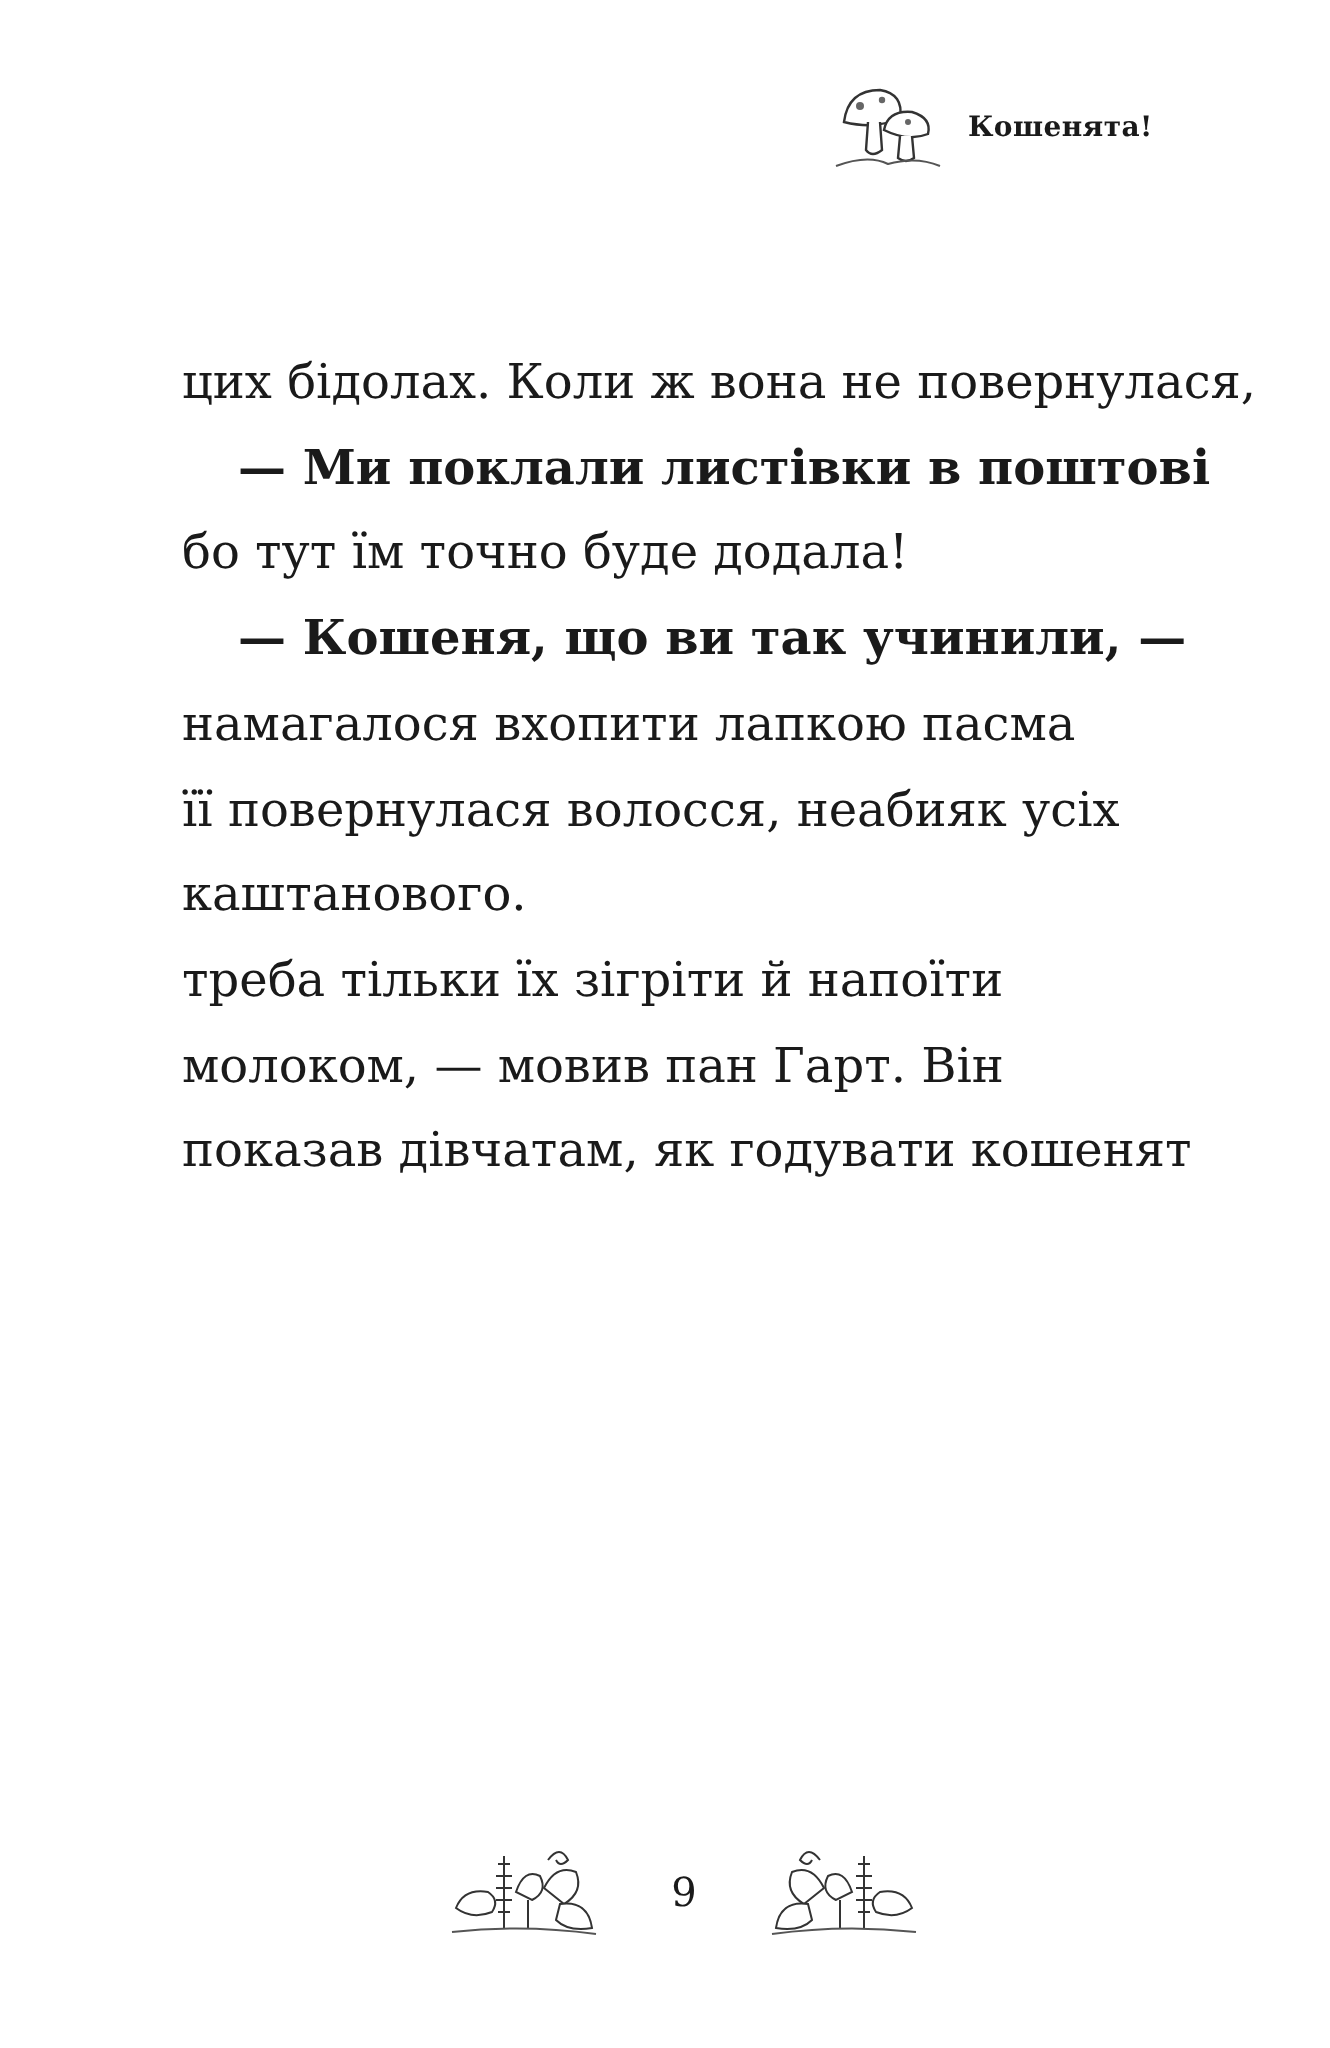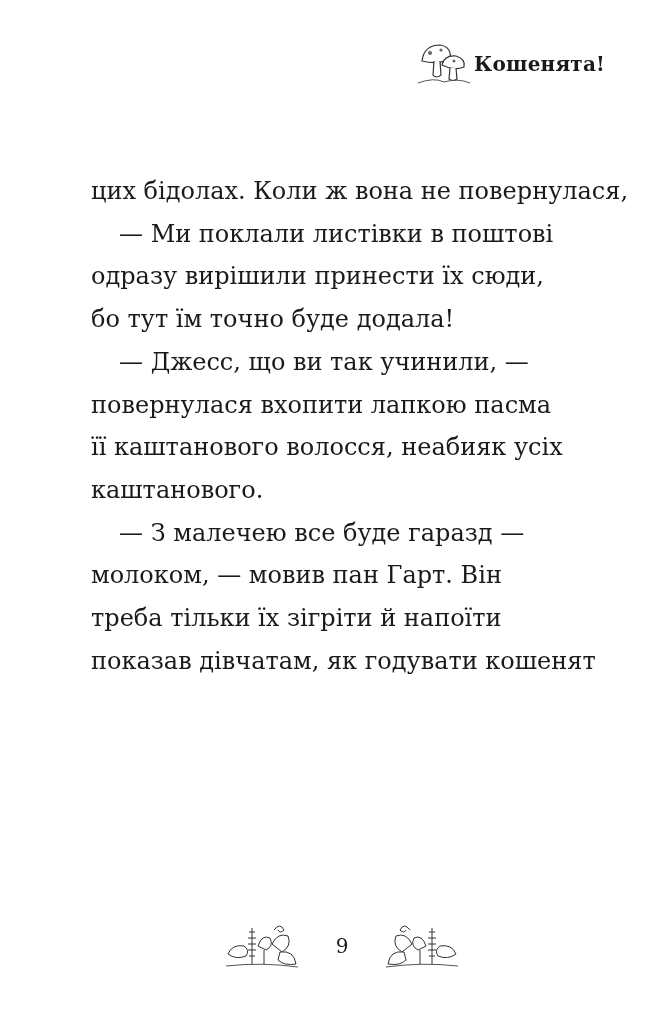--- a/index.html
+++ b/index.html
@@ -1,23 +1,23 @@
 <!DOCTYPE html>
 <html><head>
 <meta charset="utf-8">
 <style>
   html, body { margin:0; padding:0; background:#ffffff; }
   body { width:665px; height:1024px; position:relative; overflow:hidden;
          font-family:"DejaVu Serif", "Liberation Serif", serif; color:#1a1a1a; }
   .header { position:absolute; top:38px; left:414px; height:52px; display:flex; align-items:center; }
   .header svg { width:60px; height:50px; }
-  .header-title { font-family:"DejaVu Serif", serif; font-weight:bold; font-size:20px; margin-left:0; letter-spacing:0.2px; }
+  .header-title { font-family:"DejaVu Serif", serif; font-weight:bold; font-size:14px; margin-left:10px; letter-spacing:0.2px; }
   .body-text { position:absolute; top:147px; left:91px; width:500px; font-size:24px; line-height:42.7px;margin-top:23px; }
   .line { white-space:nowrap; display:block; }
-  .line.indent { padding-left:28px; }
+  .line.indent { padding-left:28px;font-weight:bold; }
   .footer { position:absolute; top:918px; left:222px; width:240px; height:56px; display:flex; align-items:center; justify-content:space-between; }
   .footer svg { width:80px; height:52px; }
   .page-num { font-size:20px; margin:0 16px; }
 </style>
 </head>
 <body>
 
 <div class="header">
   <svg viewBox="0 0 60 50">
     <g fill="#fff" stroke="#333" stroke-width="1.2">
@@ -32,29 +32,27 @@
         <circle cx="40" cy="22" r="1.5"></circle>
     </g>
     <path d="M4 44 Q20 38 30 43 Q44 39 56 44" stroke="#555" fill="none" stroke-width="1"></path>
   </svg>
   <span class="header-title">Кошенята!</span>
 </div>
 
 <div class="body-text">
   <span class="line">цих бідолах. Коли ж вона не повернулася,</span>
   <span class="line indent">— Ми поклали листівки в поштові</span>
-  <span class="line">одразу вирішили принести їх сюди,</span>
   <span class="line">бо тут їм точно буде додала!</span>
-  <span class="line indent">— Джесс, що ви так учинили, —</span>
-  <span class="line">повернулася вхопити лапкою пасма</span>
-  <span class="line">її каштанового волосся, неабияк усіх</span>
+  <span class="line indent">— Кошеня, що ви так учинили, —</span>
+  <span class="line">намагалося вхопити лапкою пасма</span>
+  <span class="line">її повернулася волосся, неабияк усіх</span>
   <span class="line">каштанового.</span>
-  <span class="line indent">— З малечею все буде гаразд —</span>
+  <span class="line">треба тільки їх зігріти й напоїти</span>
   <span class="line">молоком, — мовив пан Гарт. Він</span>
-  <span class="line">треба тільки їх зігріти й напоїти</span>
   <span class="line">показав дівчатам, як годувати кошенят</span>
 </div>
 
 <div class="footer">
   <svg viewBox="0 0 80 52">
     <g fill="#fff" stroke="#333" stroke-width="1">
       <path d="M6 34 Q10 24 22 26 Q28 30 24 36 Q14 40 6 34 Z"></path>
       <path d="M30 44 L30 8 M27 12 L33 12 M26 18 L34 18 M26 24 L34 24 M26 30 L34 30 M27 36 L33 36"></path>
       <path d="M36 26 Q40 14 48 18 Q52 26 44 30 Z"></path>
       <path d="M42 30 L42 44"></path>

